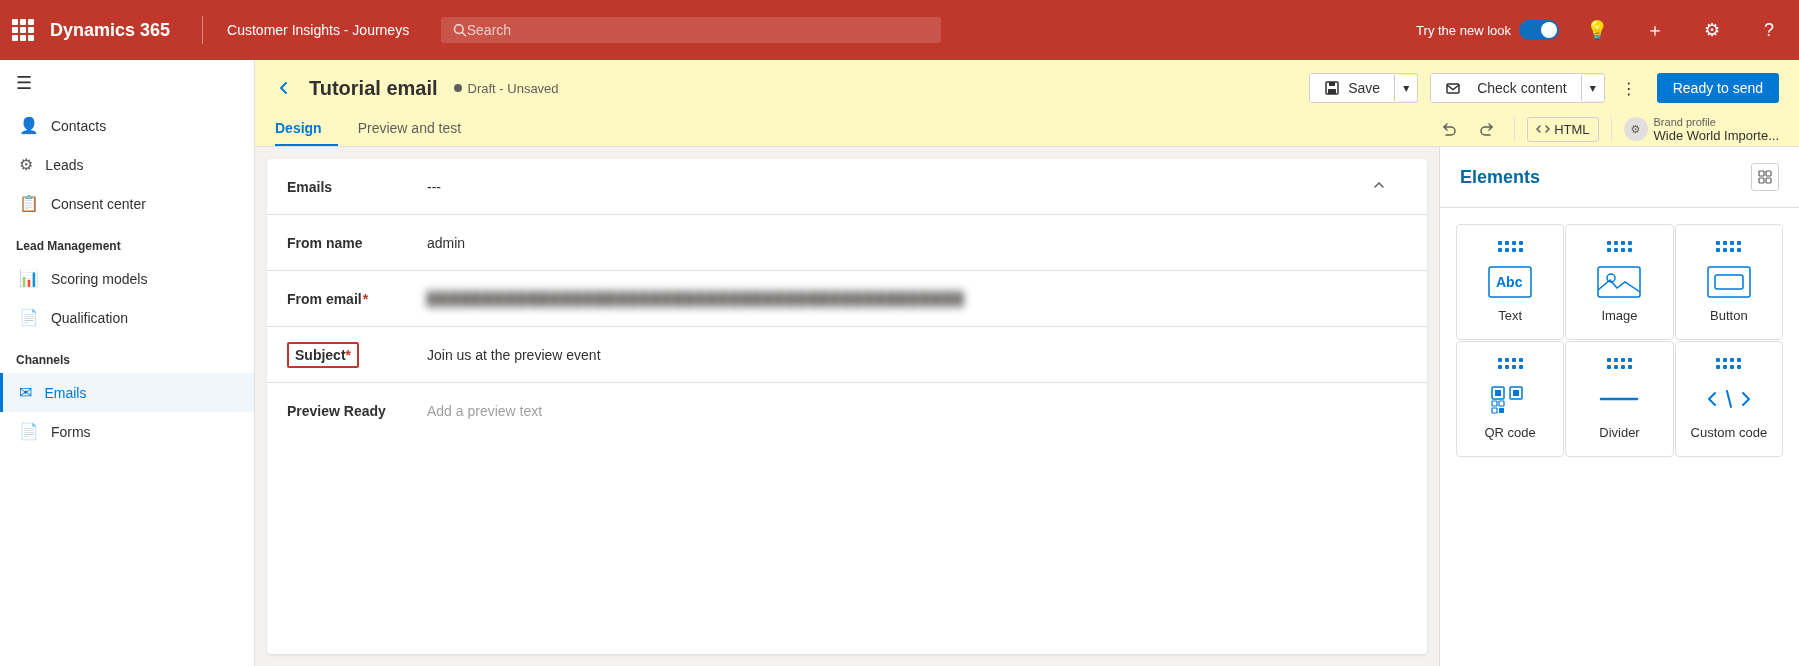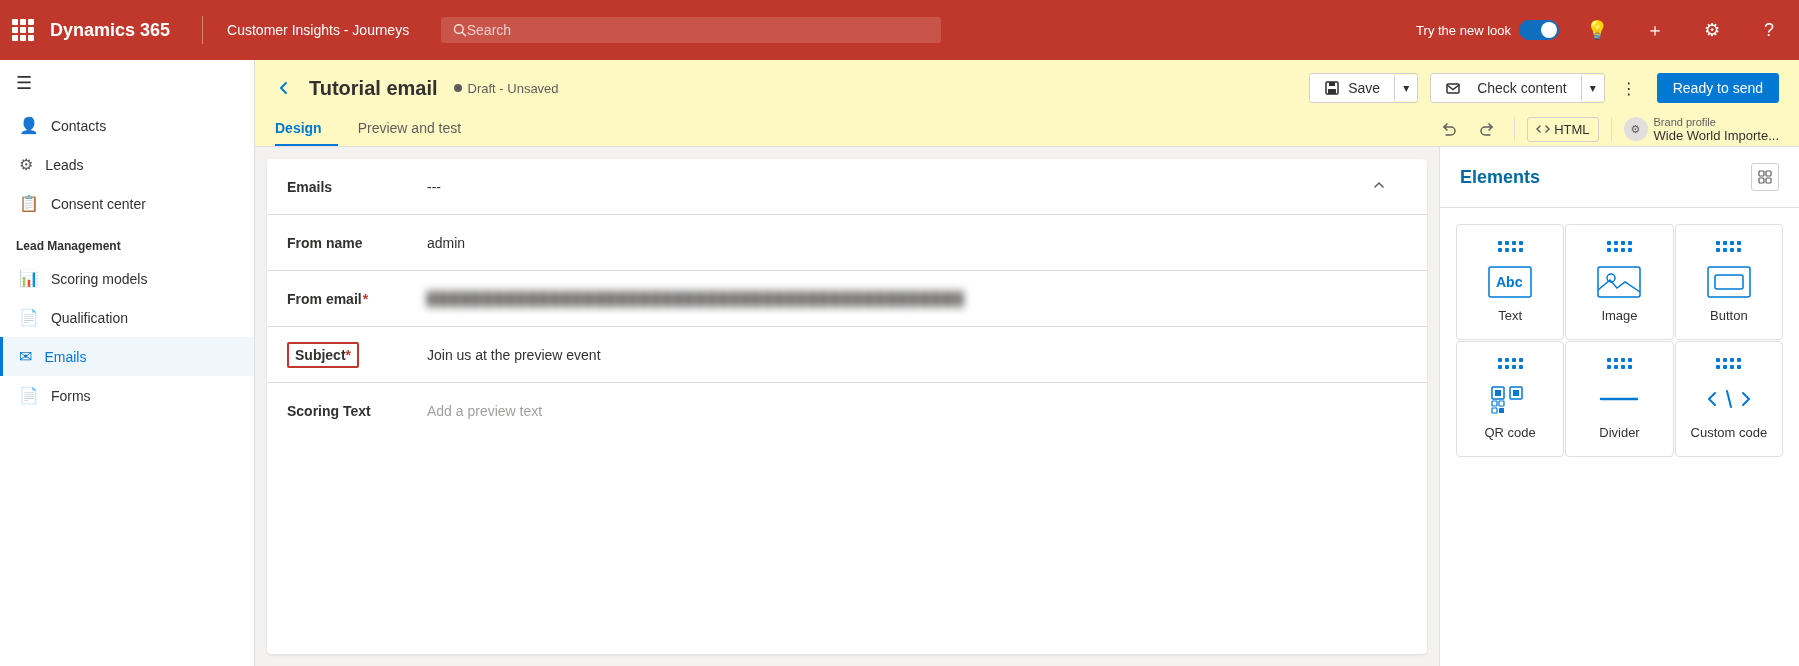--- a/index.html
+++ b/index.html
@@ -550,20 +550,21 @@
 
     <div class="sidebar-nav-item">
       <span class="nav-icon">📊</span>
       <span>Scoring models</span>
     </div>
     <div class="sidebar-nav-item">
       <span class="nav-icon">📄</span>
       <span>Qualification</span>
     </div>
 
+    <div class="sidebar-section-header">Channels</div>
 
     <div class="sidebar-nav-item active">
       <span class="nav-icon">✉</span>
       <span>Emails</span>
     </div>
     <div class="sidebar-nav-item">
       <span class="nav-icon">📄</span>
       <span>Forms</span>
     </div>
   </div>
@@ -674,21 +675,21 @@
         <div class="form-field">
           <div style="display:inline-flex; align-items:center; width:140px; flex-shrink:0;">
             <span class="field-label" style="border:2px solid #c0382b; padding:3px 6px; border-radius:2px; width:auto;">
               <span>Subject</span><span style="color:#c0382b;">*</span>
             </span>
           </div>
           <span class="field-value">Join us at the preview event</span>
         </div>
 
         <div class="form-field">
-          <span class="field-label">Scoring Text</span>
+          <span class="field-label">Preview Ready</span>
           <span class="field-value muted">Add a preview text</span>
         </div>
 
       </div>
 
       <div class="elements-panel">
         <div class="elements-header">
           <span class="elements-title">Elements</span>
           <div class="elements-view-btn">
             <svg width="14" height="14" viewBox="0 0 14 14" fill="none">

